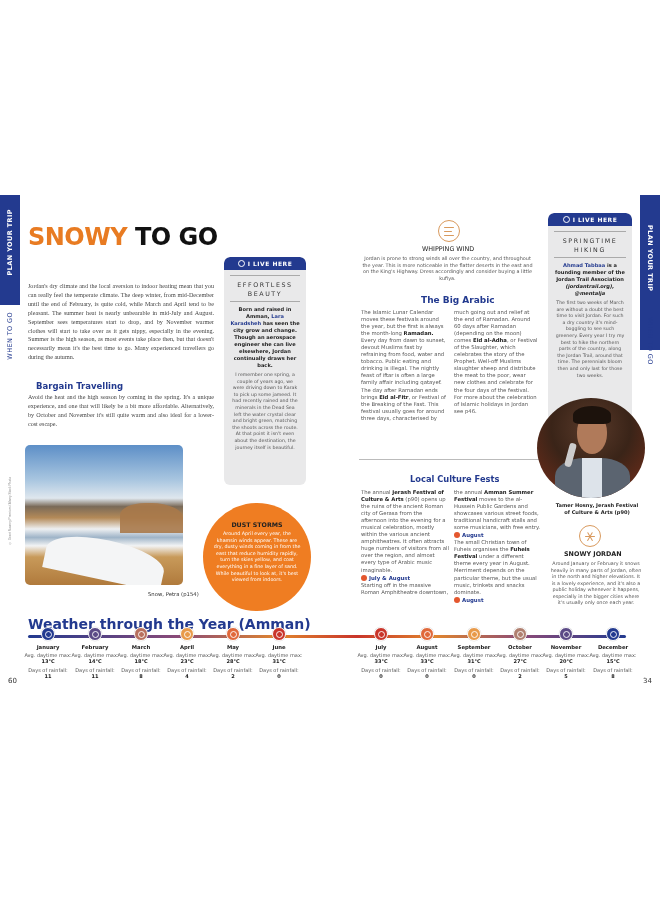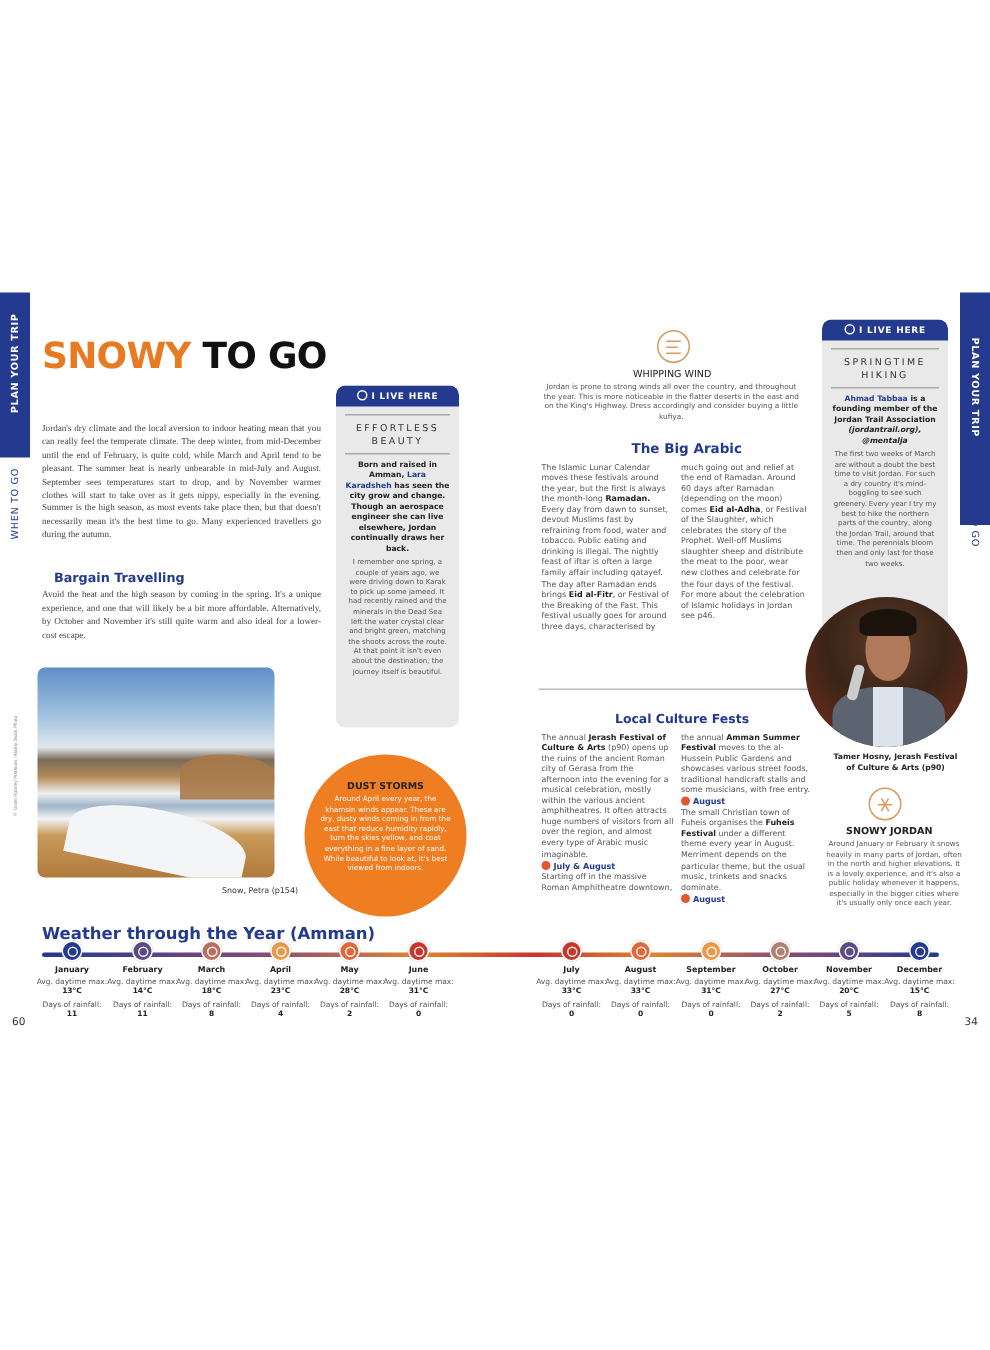--- a/index.html
+++ b/index.html
@@ -85,21 +85,21 @@
   .portrait .jacket { position: absolute; left: 18px; top: 60px; width: 75px; height: 45px; background: #5b6470; border-radius: 40% 40% 0 0; }
   .portrait .shirt { position: absolute; left: 45px; top: 60px; width: 20px; height: 40px; background: #dde3ea; }
   .portrait .mic { position: absolute; left: 30px; top: 45px; width: 7px; height: 24px; background: #ccc; border-radius: 3px; transform: rotate(15deg); }
   .portrait-caption { position: absolute; left: 552px; top: 307px; width: 90px; text-align: center; font-family: "DejaVu Sans", sans-serif; font-weight: bold; font-size: 5.1px; line-height: 7px; color: #222; }
 
   .snow-icon { left: 579px; top: 330px; }
   .snow-title { position: absolute; left: 564px; top: 355px; font-family: "DejaVu Sans", sans-serif; font-weight: bold; font-size: 6.4px; color: #222; }
   .snow-text { position: absolute; left: 550px; top: 366px; width: 92px; font-size: 4.8px; line-height: 6.5px; color: #555; text-align: center; font-family: "DejaVu Sans", sans-serif; }
 
   
-  .weather-h { position: absolute; left: 28px; top: 421px; font-size: 11px; }
+  .weather-h { position: absolute; left: 28px; top: 421px; font-size: 14px; }
   .timeline { position: absolute; left: 28px; top: 440px; width: 598px; height: 3px; border-radius: 2px;
     background: linear-gradient(90deg, #233a8f 0%, #8a4a78 25%, #e0852e 42%, #c9352a 55%, #e0852e 68%, #8a4a78 83%, #233a8f 100%); }
   .month { position: absolute; top: 432px; width: 56px; text-align: center; }
   .m-icon { width: 14px; height: 14px; border-radius: 50%; margin: 0 auto 3px; border: 1.5px solid #fff; box-shadow: 0 0 0 0.5px rgba(0,0,0,0.1); position: relative; }
   .m-icon::after { content: ""; position: absolute; left: 3px; top: 3px; width: 5px; height: 5px; border: 1px solid rgba(255,255,255,0.9); border-radius: 50%; }
   .m-name { font-family: "DejaVu Sans", sans-serif; font-weight: bold; font-size: 5.3px; color: #222; margin-bottom: 2px; }
   .m-line { font-family: "DejaVu Sans", sans-serif; font-size: 5px; line-height: 6.4px; color: #555; }
   .m-line b { color: #222; }
 </style>
 </head>

